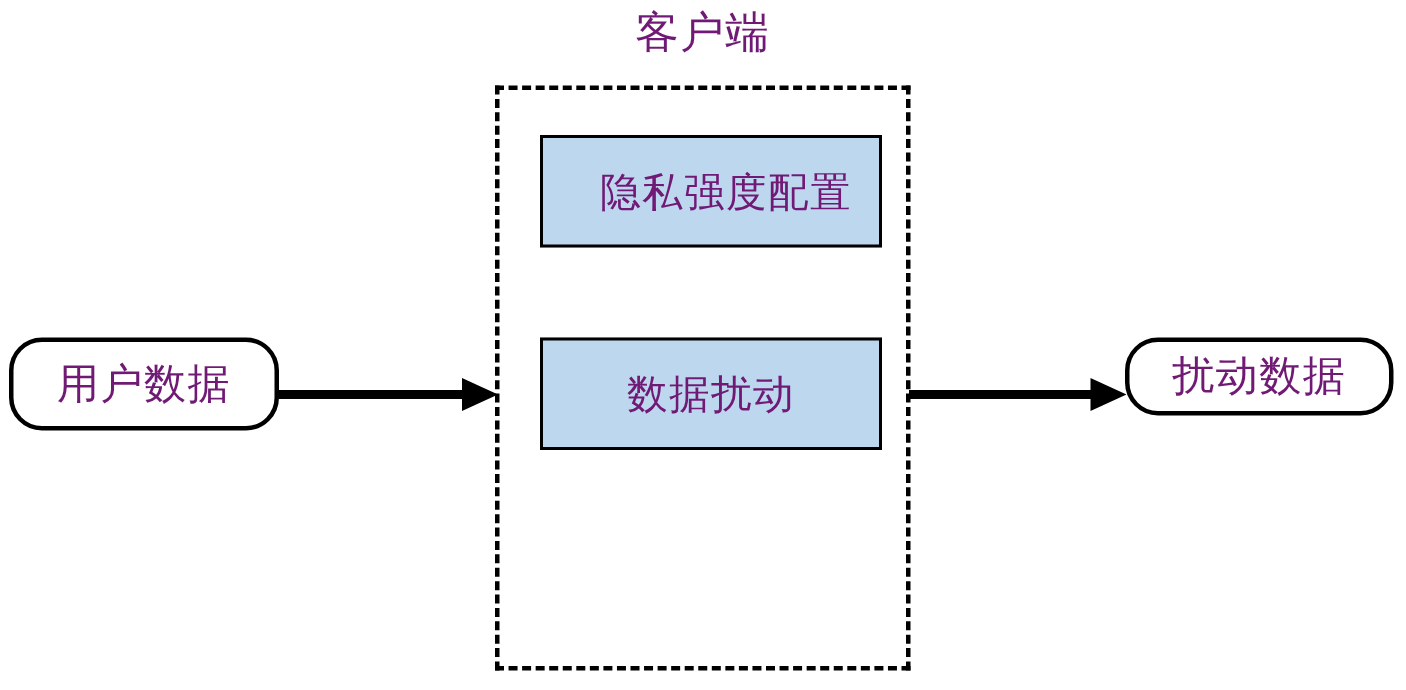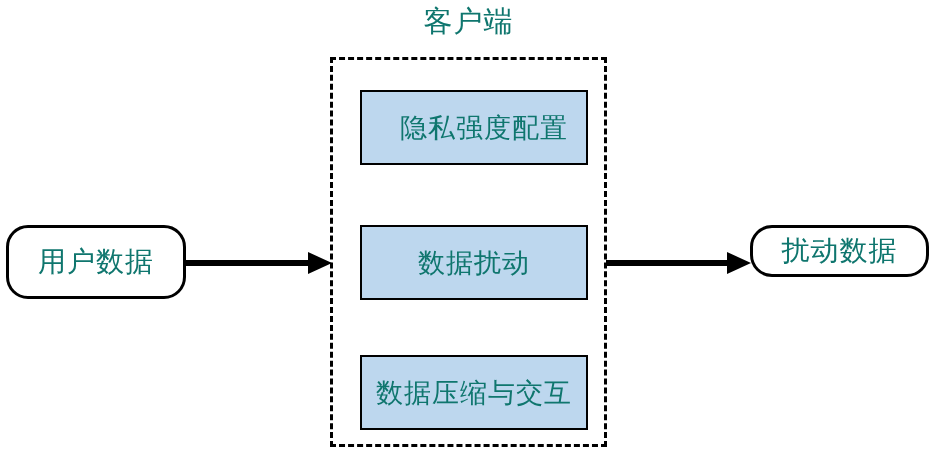--- a/index.html
+++ b/index.html
@@ -2,37 +2,37 @@
 <html><head>
 <meta charset="utf-8">
 <style>
   html, body { margin: 0; padding: 0; background: #ffffff; }
   .canvas {
     position: relative;
     width: 937px;
     height: 460px;
     background: #ffffff;
     font-family: "Liberation Sans", sans-serif;
-    color: #0f766e;
+    color: #701a75;
     overflow: hidden;
   }
   .terminal-node {
     position: absolute;
     display: flex;
     align-items: center;
     justify-content: center;
     box-sizing: border-box;
     border: 3px solid #000000;
     border-radius: 22px;
     background: #ffffff;
     font-size: 28px;
     letter-spacing: 1px;
     text-align: center;
   }
-  .node-input  { left: 6px;   top: 225px; width: 180px; height: 74px; }
+  .node-input  { left: 6px;   top: 225px; width: 180px; height: 62px; }
   .node-output { left: 750px; top: 225px; width: 179px; height: 52px; }
   .client-title {
     position: absolute;
     left: 330px;
     top: 2px;
     width: 277px;
     text-align: center;
     font-size: 29px;
     letter-spacing: 1px;
   }
@@ -78,21 +78,20 @@
   <div class="client-box"></div>
 
   <div class="terminal-node node-input">用户数据</div>
 
   <div class="terminal-node node-output">扰动数据</div>
 
   <div class="module module-1">隐私强度配置</div>
 
   <div class="module module-2">数据扰动</div>
 
-  <div class="module module-3">数据压缩与交互</div>
 
   <svg class="arrow-svg arrow-1" viewBox="0 0 146 40" aria-hidden="true">
     <line x1="0" y1="20" x2="124" y2="20" stroke="#000000" stroke-width="6"></line>
     <polygon points="122,9 146,20 122,31" fill="#000000"></polygon>
   </svg>
 
   <svg class="arrow-svg arrow-2" viewBox="0 0 145 40" aria-hidden="true">
     <line x1="0" y1="20" x2="123" y2="20" stroke="#000000" stroke-width="6"></line>
     <polygon points="121,9 145,20 121,31" fill="#000000"></polygon>
   </svg>

